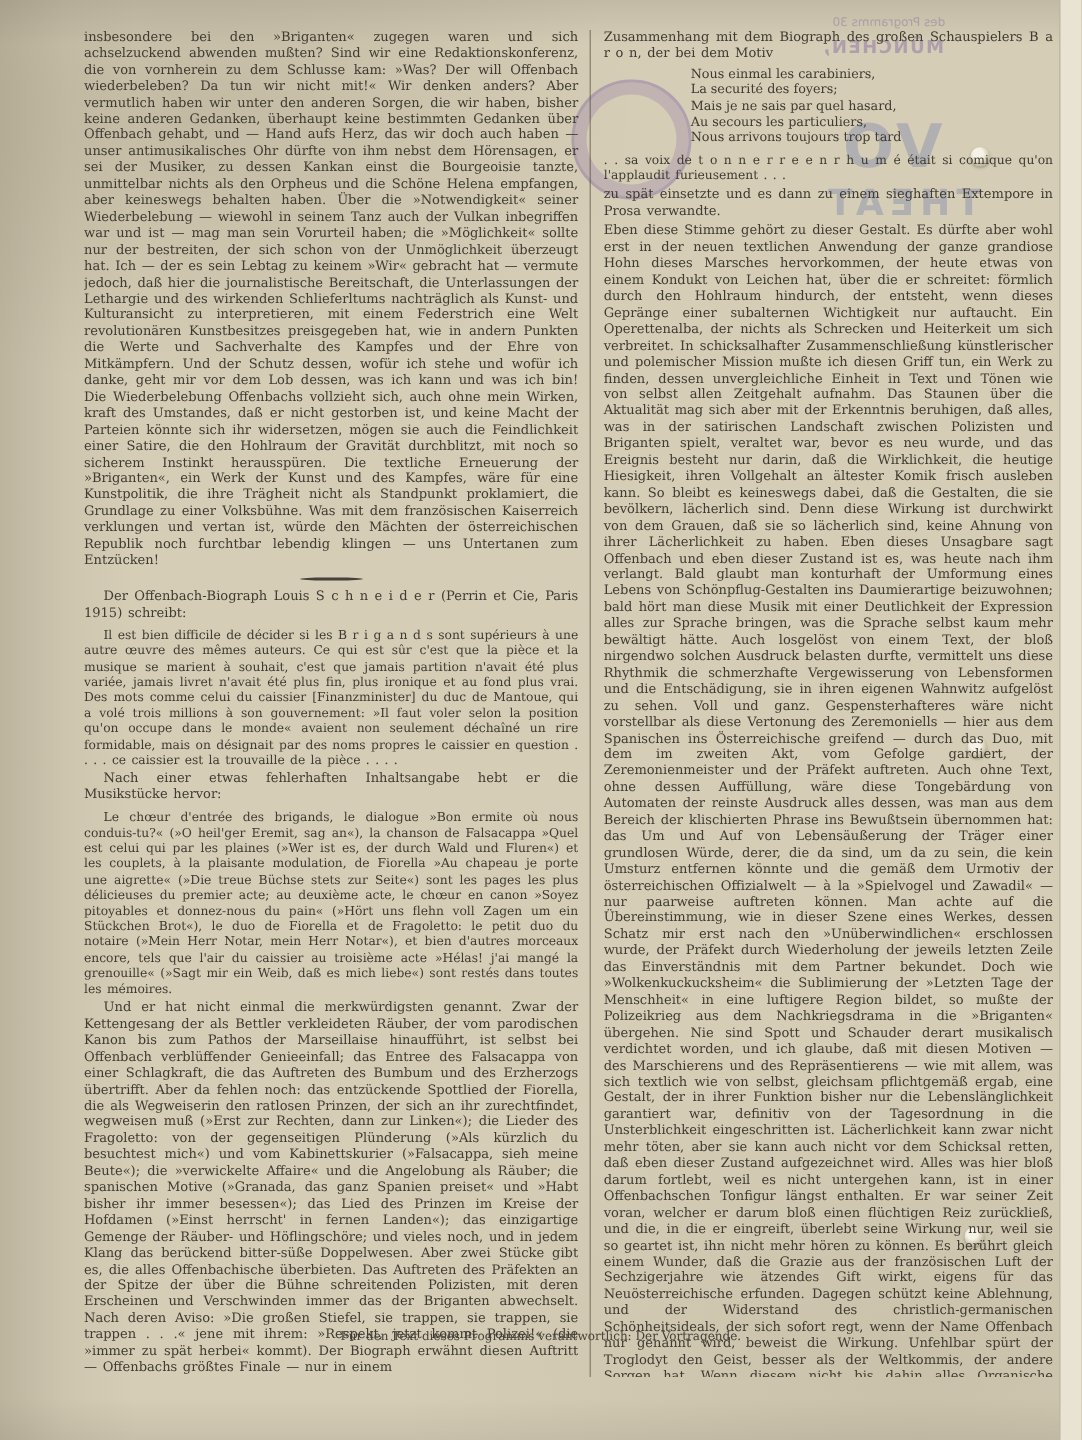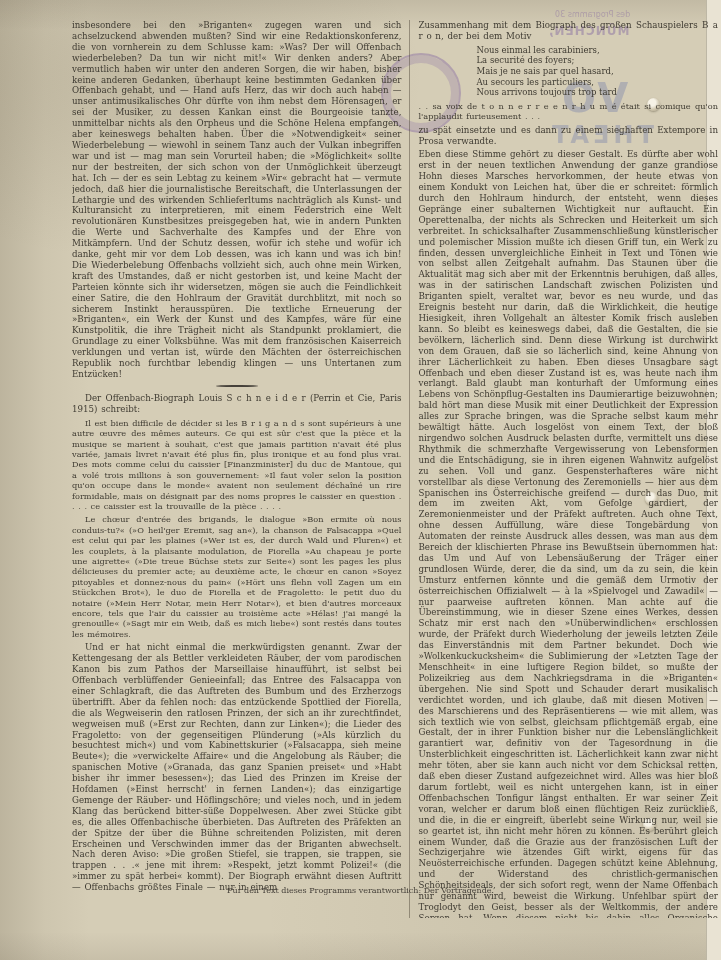--- a/index.html
+++ b/index.html
@@ -12,21 +12,21 @@
   .paper-shade{position:absolute;inset:0;pointer-events:none;
     background:
       radial-gradient(ellipse 420px 260px at 18% 8%, rgba(96,86,64,0.16), transparent 70%),
       radial-gradient(ellipse 500px 300px at 85% 95%, rgba(96,86,64,0.10), transparent 70%),
       linear-gradient(90deg, rgba(90,80,60,0.20) 0px, rgba(90,80,60,0.06) 45px, transparent 90px),
       linear-gradient(180deg, rgba(80,70,55,0.14) 0px, transparent 30px),
       linear-gradient(0deg, rgba(80,70,55,0.10) 0px, transparent 28px);
   }
   .page-edge{position:absolute;top:0;right:0;width:14px;height:100%;
     background:#e9e3d3;border-left:1px solid rgba(110,100,80,0.35);}
-  .columns{position:absolute;left:72px;top:20px;width:646px;height:900px;display:flex;}
+  .columns{position:absolute;left:56px;top:20px;width:646px;height:900px;display:flex;}
   .col{overflow:hidden;text-align:justify;}
   .col-left{width:330px;height:898px;padding-right:8px;}
   .col-right{width:300px;height:898px;padding-left:8px;border-left:1px solid rgba(70,62,48,0.45);}
   .para{margin:0 0 3px 0;font-size:8.7px;line-height:10.9px;word-spacing:1px;}
   .para.indent{text-indent:13px;}
   .para.noindent{text-indent:0;}
   .para.french{font-size:8.2px;line-height:10.4px;}
   .divider{width:42px;height:2px;background:#46413a;border-radius:40%/50%;margin:5px auto 6px auto;}
   .verse{margin:3px 0 3px 58px;font-size:8.5px;line-height:10.6px;text-align:left;white-space:pre-line;text-indent:0;}
   .footer{position:absolute;left:0;top:886px;width:721px;text-align:center;
@@ -61,20 +61,21 @@
 <div class="pinhole" style="left:647px;top:98px;"></div>
 <div class="pinhole" style="left:645px;top:492px;"></div>
 <div class="pinhole" style="left:643px;top:818px;"></div>
 
 <div class="columns">
   <div class="col col-left">
       <p class="para noindent">insbesondere bei den »Briganten« zugegen waren und sich achselzuckend abwenden mußten? Sind wir eine Redaktionskonferenz, die von vornherein zu dem Schlusse kam: »Was? Der will Offenbach wiederbeleben? Da tun wir nicht mit!« Wir denken anders? Aber vermutlich haben wir unter den anderen Sorgen, die wir haben, bisher keine anderen Gedanken, überhaupt keine bestimmten Gedanken über Offenbach gehabt, und — Hand aufs Herz, das wir doch auch haben — unser antimusikalisches Ohr dürfte von ihm nebst dem Hörensagen, er sei der Musiker, zu dessen Kankan einst die Bourgeoisie tanzte, unmittelbar nichts als den Orpheus und die Schöne Helena empfangen, aber keineswegs behalten haben. Über die »Notwendigkeit« seiner Wiederbelebung — wiewohl in seinem Tanz auch der Vulkan inbegriffen war und ist — mag man sein Vorurteil haben; die »Möglichkeit« sollte nur der bestreiten, der sich schon von der Unmöglichkeit überzeugt hat. Ich — der es sein Lebtag zu keinem »Wir« gebracht hat — vermute jedoch, daß hier die journalistische Bereitschaft, die Unterlassungen der Lethargie und des wirkenden Schlieferltums nachträglich als Kunst- und Kulturansicht zu interpretieren, mit einem Federstrich eine Welt revolutionären Kunstbesitzes preisgegeben hat, wie in andern Punkten die Werte und Sachverhalte des Kampfes und der Ehre von Mitkämpfern. Und der Schutz dessen, wofür ich stehe und wofür ich danke, geht mir vor dem Lob dessen, was ich kann und was ich bin! Die Wiederbelebung Offenbachs vollzieht sich, auch ohne mein Wirken, kraft des Umstandes, daß er nicht gestorben ist, und keine Macht der Parteien könnte sich ihr widersetzen, mögen sie auch die Feindlichkeit einer Satire, die den Hohlraum der Gravität durchblitzt, mit noch so sicherem Instinkt herausspüren. Die textliche Erneuerung der »Briganten«, ein Werk der Kunst und des Kampfes, wäre für eine Kunstpolitik, die ihre Trägheit nicht als Standpunkt proklamiert, die Grundlage zu einer Volksbühne. Was mit dem französischen Kaiserreich verklungen und vertan ist, würde den Mächten der österreichischen Republik noch furchtbar lebendig klingen — uns Untertanen zum Entzücken!</p>
       <div class="divider"></div>
       <p class="para indent">Der Offenbach-Biograph Louis S c h n e i d e r (Perrin et Cie, Paris 1915) schreibt:</p>
       <p class="para indent french">Il est bien difficile de décider si les B r i g a n d s sont supérieurs à une autre œuvre des mêmes auteurs. Ce qui est sûr c'est que la pièce et la musique se marient à souhait, c'est que jamais partition n'avait été plus variée, jamais livret n'avait été plus fin, plus ironique et au fond plus vrai. Des mots comme celui du caissier [Finanzminister] du duc de Mantoue, qui a volé trois millions à son gouvernement: »Il faut voler selon la position qu'on occupe dans le monde« avaient non seulement déchaîné un rire formidable, mais on désignait par des noms propres le caissier en question . . . . ce caissier est la trouvaille de la pièce . . . .</p>
+      <p class="para indent">Nach einer etwas fehlerhaften Inhaltsangabe hebt er die Musikstücke hervor:</p>
       <p class="para indent french">Le chœur d'entrée des brigands, le dialogue »Bon ermite où nous conduis-tu?« (»O heil'ger Eremit, sag an«), la chanson de Falsacappa »Quel est celui qui par les plaines (»Wer ist es, der durch Wald und Fluren«) et les couplets, à la plaisante modulation, de Fiorella »Au chapeau je porte une aigrette« (»Die treue Büchse stets zur Seite«) sont les pages les plus délicieuses du premier acte; au deuxième acte, le chœur en canon »Soyez pitoyables et donnez-nous du pain« (»Hört uns flehn voll Zagen um ein Stückchen Brot«), le duo de Fiorella et de Fragoletto: le petit duo du notaire (»Mein Herr Notar, mein Herr Notar«), et bien d'autres morceaux encore, tels que l'air du caissier au troisième acte »Hélas! j'ai mangé la grenouille« (»Sagt mir ein Weib, daß es mich liebe«) sont restés dans toutes les mémoires.</p>
       <p class="para indent">Und er hat nicht einmal die merkwürdigsten genannt. Zwar der Kettengesang der als Bettler verkleideten Räuber, der vom parodischen Kanon bis zum Pathos der Marseillaise hinaufführt, ist selbst bei Offenbach verblüffender Genieeinfall; das Entree des Falsacappa von einer Schlagkraft, die das Auftreten des Bumbum und des Erzherzogs übertrifft. Aber da fehlen noch: das entzückende Spottlied der Fiorella, die als Wegweiserin den ratlosen Prinzen, der sich an ihr zurechtfindet, wegweisen muß (»Erst zur Rechten, dann zur Linken«); die Lieder des Fragoletto: von der gegenseitigen Plünderung (»Als kürzlich du besuchtest mich«) und vom Kabinettskurier (»Falsacappa, sieh meine Beute«); die »verwickelte Affaire« und die Angelobung als Räuber; die spanischen Motive (»Granada, das ganz Spanien preiset« und »Habt bisher ihr immer besessen«); das Lied des Prinzen im Kreise der Hofdamen (»Einst herrscht' in fernen Landen«); das einzigartige Gemenge der Räuber- und Höflingschöre; und vieles noch, und in jedem Klang das berückend bitter-süße Doppelwesen. Aber zwei Stücke gibt es, die alles Offenbachische überbieten. Das Auftreten des Präfekten an der Spitze der über die Bühne schreitenden Polizisten, mit deren Erscheinen und Verschwinden immer das der Briganten abwechselt. Nach deren Aviso: »Die großen Stiefel, sie trappen, sie trappen, sie trappen . . .« jene mit ihrem: »Respekt, jetzt kommt Polizei!« (die »immer zu spät herbei« kommt). Der Biograph erwähnt diesen Auftritt — Offenbachs größtes Finale — nur in einem</p>
     </div>
   <div class="col col-right">
       <p class="para noindent">Zusammenhang mit dem Biograph des großen Schauspielers B a r o n, der bei dem Motiv</p>
       <div class="verse">Nous einmal les carabiniers,
 La securité des foyers;
 Mais je ne sais par quel hasard,
 Au secours les particuliers,
 Nous arrivons toujours trop tard</div>

